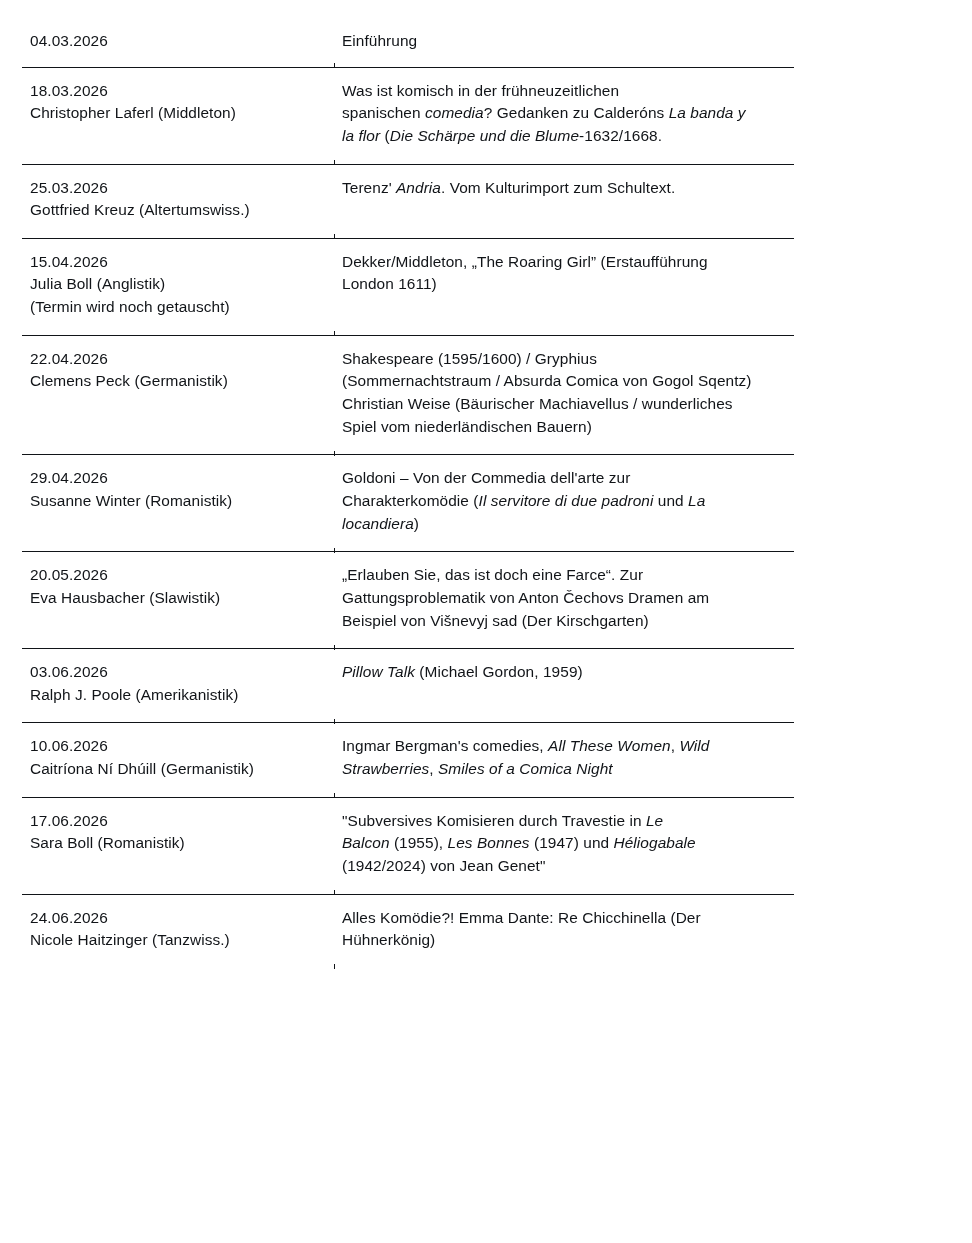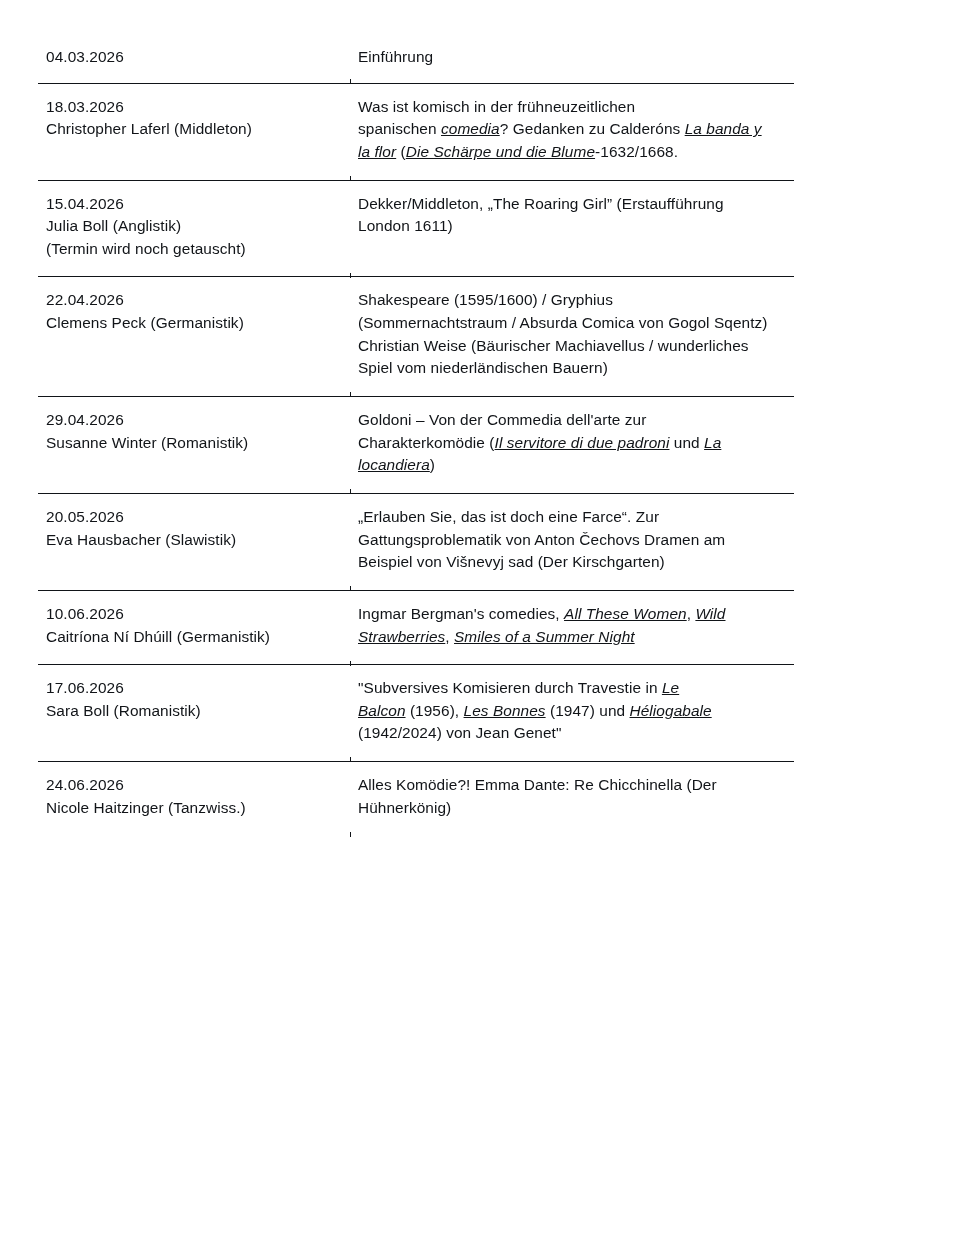--- a/index.html
+++ b/index.html
@@ -14,21 +14,21 @@
     font-family: "Liberation Sans", "DejaVu Sans", sans-serif;
     color: #111418;
     -webkit-font-smoothing: antialiased;
   }
 
   .page {
     position: relative;
     width: 794px;
     height: 1243px;
     box-sizing: border-box;
-    padding: 16px;
+    padding: 0;
     overflow: hidden;
   }
 
   table.schedule {
     border-collapse: collapse;
     width: 792px;
     margin-left: 22px;
     margin-top: 16px;
     table-layout: fixed;
   }
@@ -70,21 +70,21 @@
     background: #111418;
   }
 
   td.cell-topic {
     padding-left: 10px;
   }
 
   .line { display: block; }
   .para { display: block; }
 
-  em, .i { font-style: italic; text-decoration: underline; }
+  em, .i { font-style: italic; }
 
   
   tr.row-first td { padding-top: 14px; padding-bottom: 14px; }
 </style>
 </head>
 <body>
 
 <div class="page">
   <table class="schedule">
     <colgroup>
@@ -110,20 +110,31 @@
           <td class="cell-topic">
             <span class="para">
               <span class="line"><span>Was ist komisch in der frühneuzeitlichen</span></span>
               <span class="line"><span>spanischen </span><span class="i">comedia</span><span>? Gedanken zu Calderóns </span><span class="i">La banda y</span></span>
               <span class="line"><span class="i">la flor</span><span> (</span><span class="i">Die Schärpe und die Blume</span><span>-1632/1668.</span></span>
             </span>
           </td>
         </tr>
         <tr>
           <td class="cell-date">
+            <span class="line">25.03.2026</span>
+            <span class="line">Gottfried Kreuz (Altertumswiss.)</span>
+          </td>
+          <td class="cell-topic">
+            <span class="para">
+              <span class="line"><span>Terenz' </span><span class="i">Andria</span><span>. Vom Kulturimport zum Schultext.</span></span>
+            </span>
+          </td>
+        </tr>
+        <tr>
+          <td class="cell-date">
             <span class="line">15.04.2026</span>
             <span class="line">Julia Boll (Anglistik)</span>
             <span class="para">(Termin wird noch getauscht)</span>
           </td>
           <td class="cell-topic">
             <span class="para">
               <span class="line"><span>Dekker/Middleton, „The Roaring Girl” (Erstaufführung</span></span>
               <span class="line"><span>London 1611)</span></span>
             </span>
           </td>
@@ -163,39 +174,50 @@
           <td class="cell-topic">
             <span class="para">
               <span class="line"><span>„Erlauben Sie, das ist doch eine Farce“. Zur</span></span>
               <span class="line"><span>Gattungsproblematik von Anton Čechovs Dramen am</span></span>
               <span class="line"><span>Beispiel von Višnevyj sad (Der Kirschgarten)</span></span>
             </span>
           </td>
         </tr>
         <tr>
           <td class="cell-date">
+            <span class="line">03.06.2026</span>
+            <span class="line">Ralph J. Poole (Amerikanistik)</span>
+          </td>
+          <td class="cell-topic">
+            <span class="para">
+              <span class="line"><span class="i">Pillow Talk</span><span> (Michael Gordon, 1959)</span></span>
+            </span>
+          </td>
+        </tr>
+        <tr>
+          <td class="cell-date">
             <span class="line">10.06.2026</span>
             <span class="line">Caitríona Ní Dhúill (Germanistik)</span>
           </td>
           <td class="cell-topic">
             <span class="para">
               <span class="line"><span>Ingmar Bergman's comedies, </span><span class="i">All These Women</span><span>, </span><span class="i">Wild</span></span>
-              <span class="line"><span class="i">Strawberries</span><span>, </span><span class="i">Smiles of a Summer Night</span></span>
+              <span class="line"><span class="i">Strawberries</span><span>, </span><span class="i">Smiles of a Comica Night</span></span>
             </span>
           </td>
         </tr>
         <tr>
           <td class="cell-date">
             <span class="line">17.06.2026</span>
             <span class="line">Sara Boll (Romanistik)</span>
           </td>
           <td class="cell-topic">
             <span class="para">
               <span class="line"><span>"Subversives Komisieren durch Travestie in </span><span class="i">Le</span></span>
-              <span class="line"><span class="i">Balcon</span><span> (1956), </span><span class="i">Les Bonnes</span><span> (1947) und </span><span class="i">Héliogabale</span></span>
+              <span class="line"><span class="i">Balcon</span><span> (1955), </span><span class="i">Les Bonnes</span><span> (1947) und </span><span class="i">Héliogabale</span></span>
               <span class="line"><span>(1942/2024) von Jean Genet"</span></span>
             </span>
           </td>
         </tr>
         <tr>
           <td class="cell-date">
             <span class="line">24.06.2026</span>
             <span class="line">Nicole Haitzinger (Tanzwiss.)</span>
           </td>
           <td class="cell-topic">

